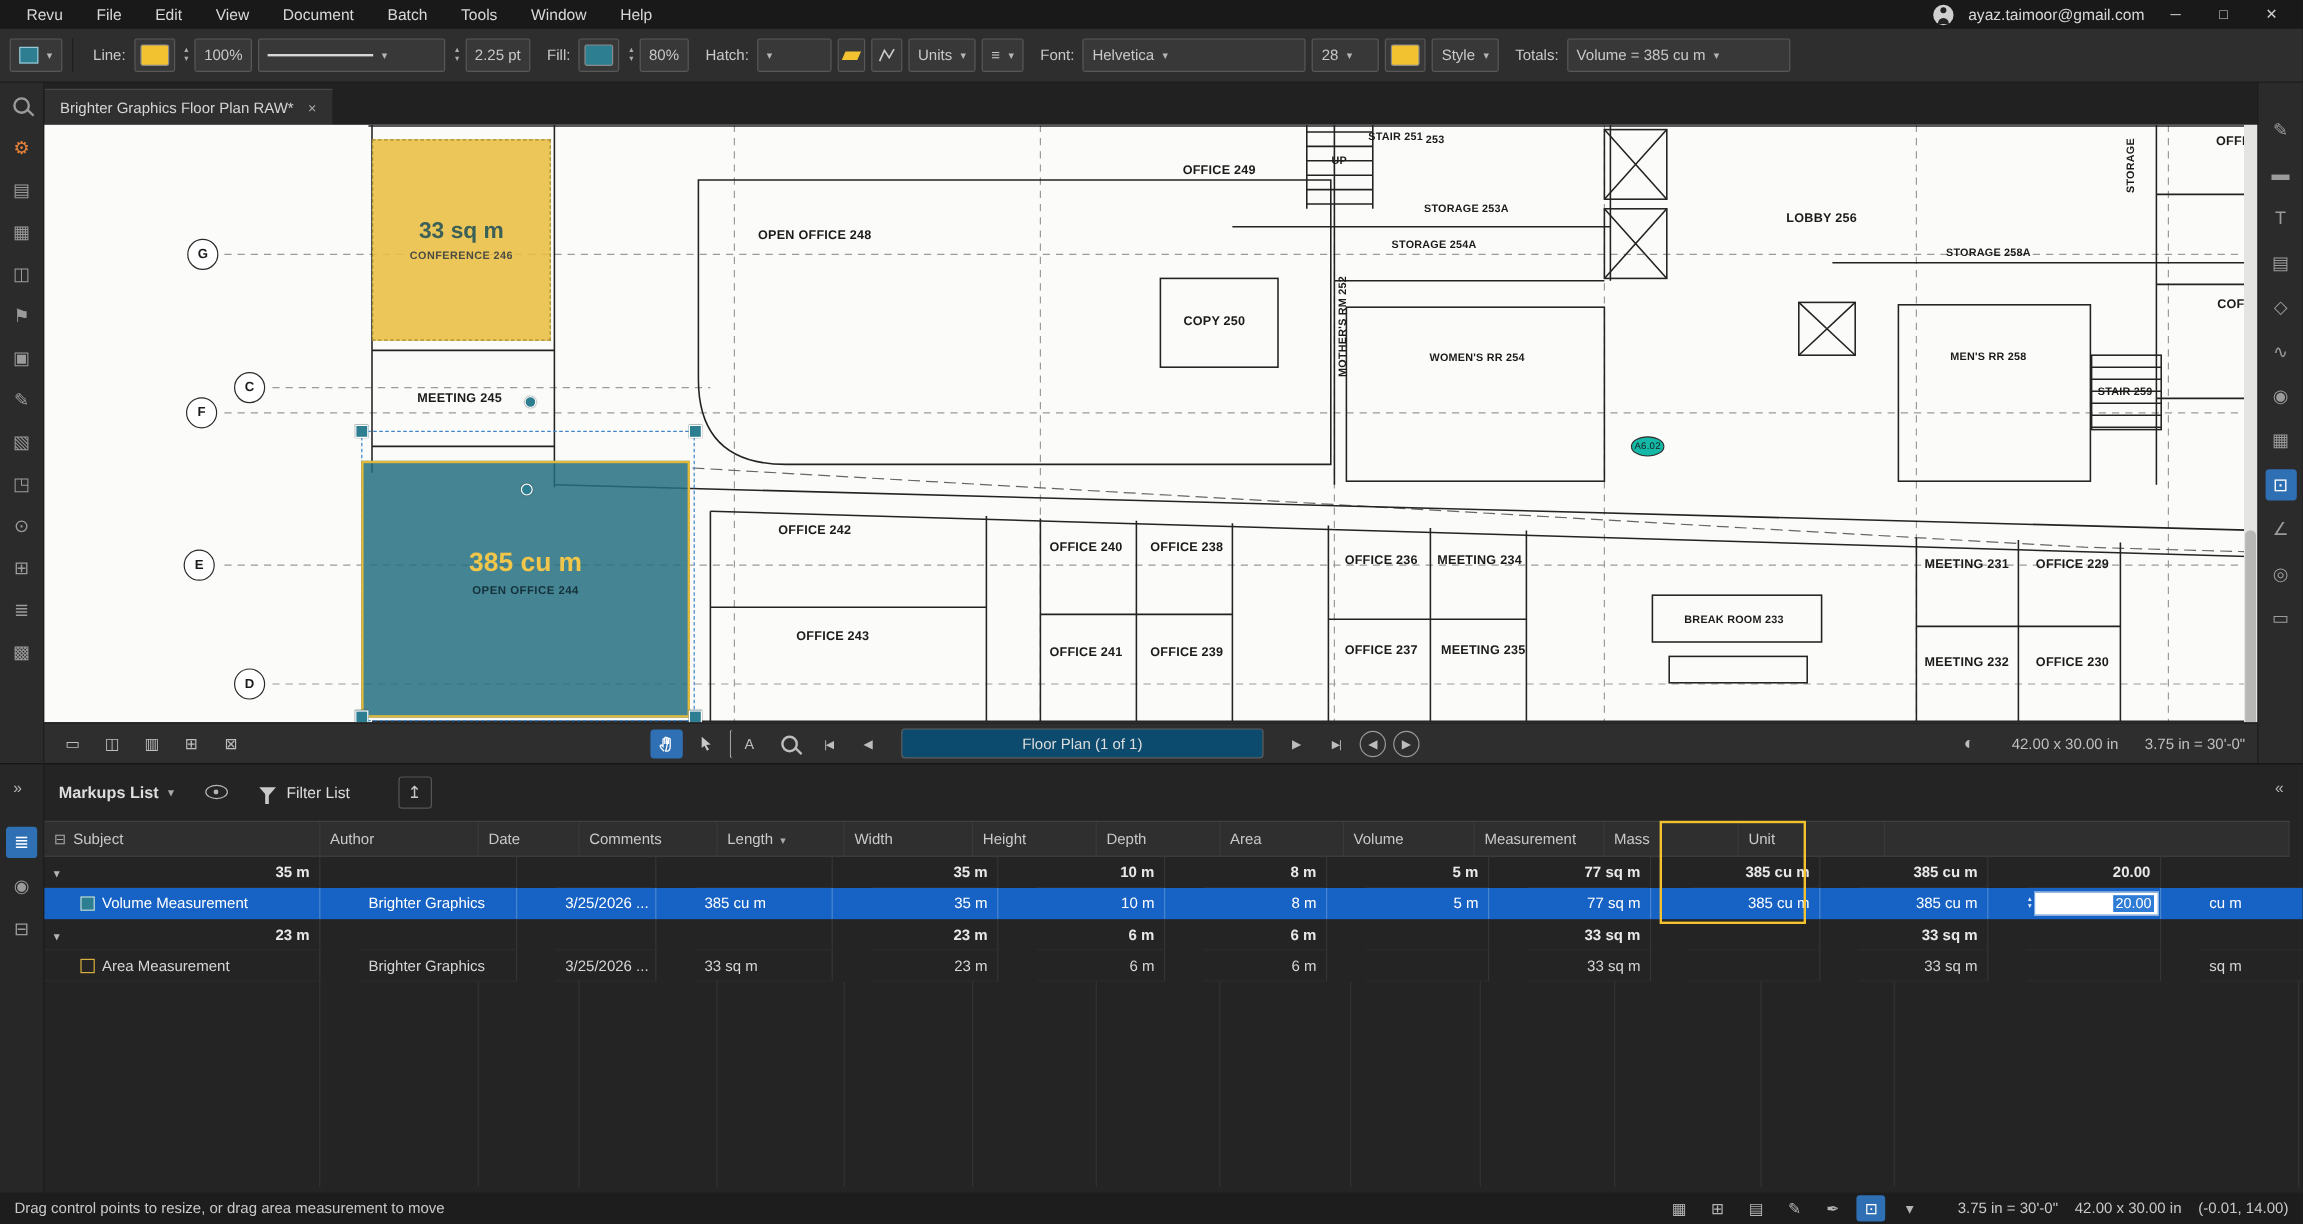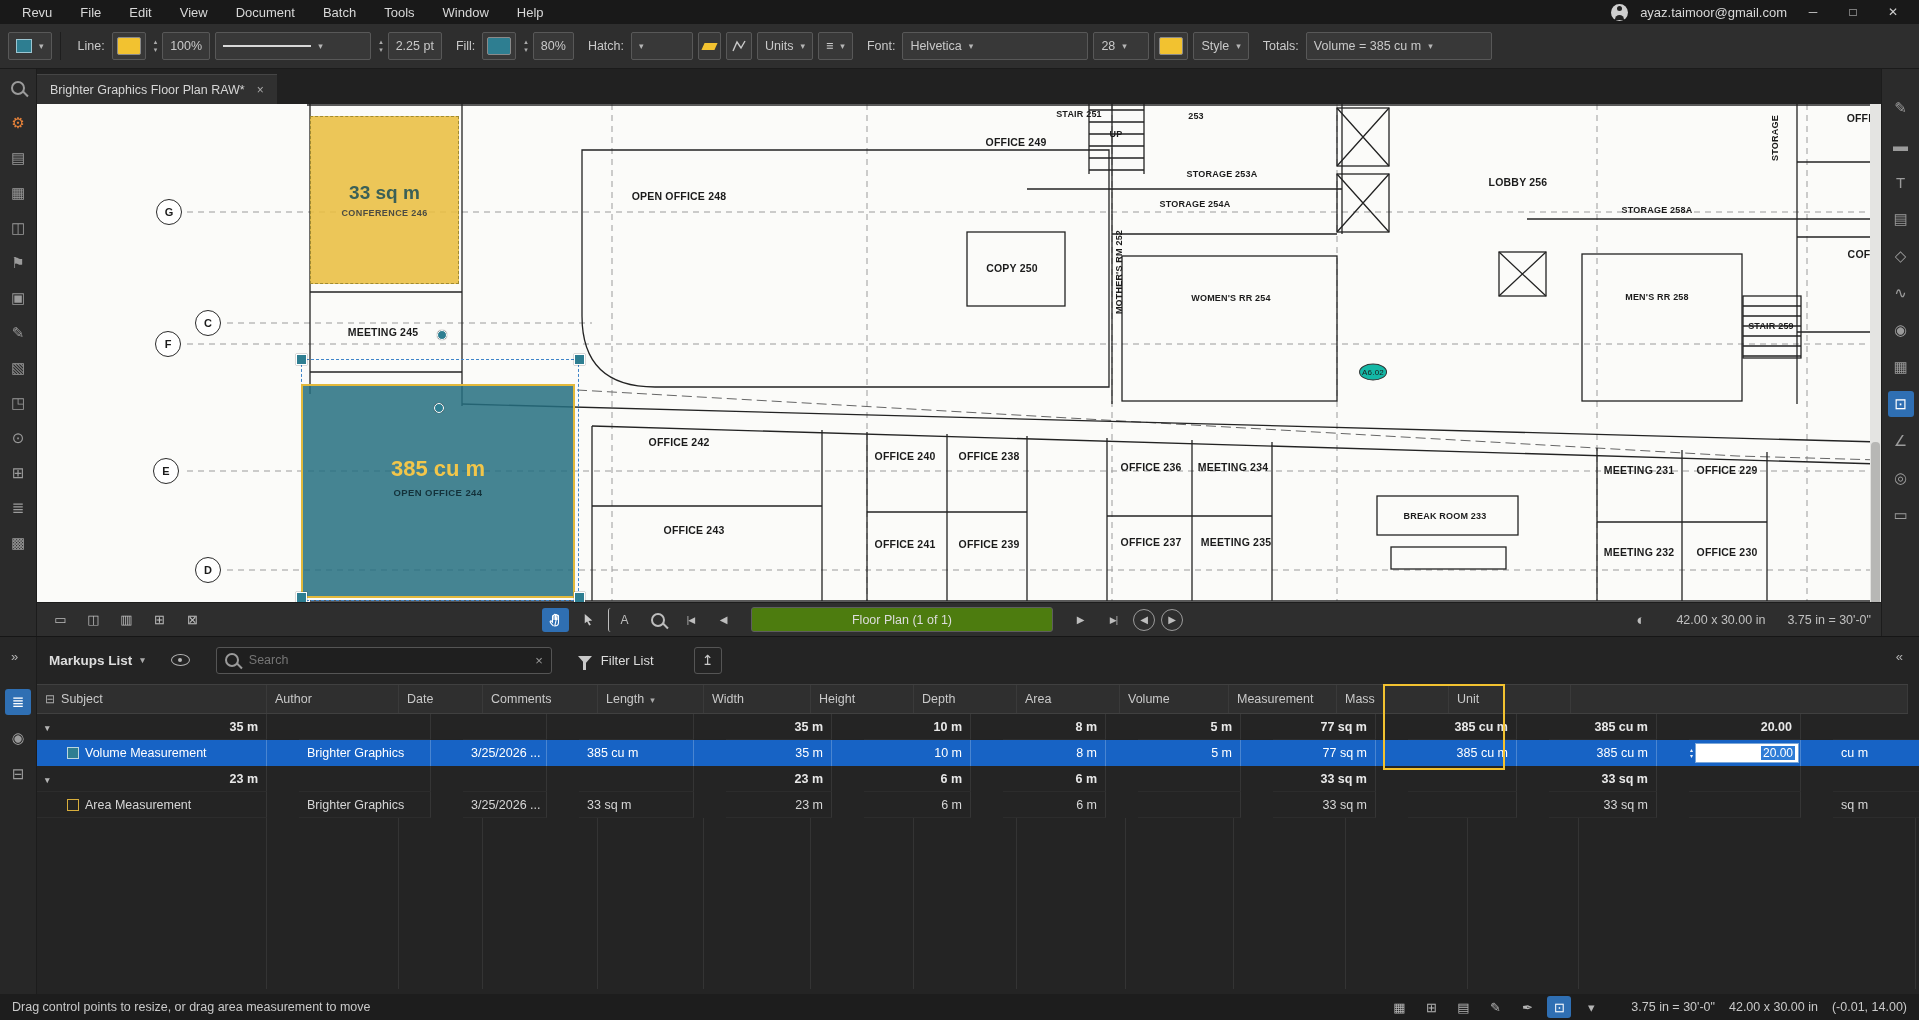--- a/index.html
+++ b/index.html
@@ -67,21 +67,21 @@
   .vthumb{position:absolute;left:1px;top:338px;width:9px;height:220px;background:#b7b7b5;border-radius:4px;}
   
   .canvas-toolbar{position:absolute;left:37px;top:602px;width:1844px;height:34px;background:#2e2e2e;border-top:1px solid #1d1d1d;display:flex;align-items:center;gap:6px;padding:0 10px;box-sizing:border-box;color:#c0c0c0;font-size:12.5px;}
   .ct-icon{width:27px;height:24px;display:flex;align-items:center;justify-content:center;border-radius:3px;font-size:13px;color:#bdbdbd;}
   .ct-icon.active-tool{background:#2f6fb3;color:#fff;}
   .g-v1::before{content:"▭";} .g-v2::before{content:"◫";} .g-v3::before{content:"▥";} .g-v4::before{content:"⊞";} .g-v5::before{content:"⊠";}
   .g-prev::before{content:"◀";font-size:10px;} .g-next::before{content:"▶";font-size:10px;}
   .g-first::before{content:"|◀";font-size:9px;letter-spacing:-1px;} .g-last::before{content:"▶|";font-size:9px;letter-spacing:-1px;}
   .g-contrast::before{content:"◐";font-size:15px;}
   .circ{border:1.2px solid #9a9a9a;border-radius:50%;width:20px;height:20px;}
-  .page-box{width:300px;height:23px;background:#4d7c0f;border:1px solid #5e5e5e;border-radius:3px;display:flex;align-items:center;justify-content:center;color:#ddd;margin:0 8px;}
+  .page-box{width:300px;height:23px;background:#0c4a6e;border:1px solid #5e5e5e;border-radius:3px;display:flex;align-items:center;justify-content:center;color:#ddd;margin:0 8px;}
   .ct-center{display:flex;align-items:center;gap:6px;margin-left:330px;}
   .ct-right{margin-left:auto;display:flex;align-items:center;gap:22px;}
   .g-textsel{border-left:1.4px solid #bdbdbd;padding-left:2px;font-size:12px;}
   
   .panel{position:absolute;left:0;top:636px;width:1919px;height:358px;background:#242424;border-top:1px solid #161616;box-sizing:border-box;}
   .panel-strip{position:absolute;left:0;top:0;width:37px;height:100%;background:#272727;border-right:1px solid #1c1c1c;box-sizing:border-box;}
   .panel-strip .strip-icons{padding-top:52px;gap:10px;}
   .pexpand{position:absolute;left:11px;top:12px;color:#b5b5b5;font-size:13px;}
   .pcollapse{position:absolute;right:16px;top:12px;color:#b5b5b5;font-size:13px;}
   .phead{position:absolute;left:49px;top:6px;height:34px;display:flex;align-items:center;color:#ddd;font-size:13.5px;gap:26px;}
@@ -351,21 +351,21 @@
     <div class="h hs1"></div>
     <div class="h hs2"></div>
     <div class="h hs3"></div>
     <div class="h hs4"></div>
     <div class="dot d1"></div>
     <div class="dot d2"></div>
 
     <div class="overlay">
         <div class="room" style="left: 642px; top: 92px;">OPEN OFFICE 248</div>
         <div class="room" style="left: 979px; top: 38px;">OFFICE 249</div>
-        <div class="room rsmall" style="left: 1042px; top: 10px;">STAIR 251</div>
+        <div class="room rsmall" style="left: 1126px; top: 10px;">STAIR 251</div>
         <div class="room rsmall" style="left: 1079px; top: 30px;">UP</div>
         <div class="room rsmall" style="left: 1159px; top: 12px;">253</div>
         <div class="room rsmall" style="left: 1185px; top: 70px;">STORAGE 253A</div>
         <div class="room rsmall" style="left: 1158px; top: 100px;">STORAGE 254A</div>
         <div class="room" style="left: 1481px; top: 78px;">LOBBY 256</div>
         <div class="room rsmall" style="left: 1620px; top: 106px;">STORAGE 258A</div>
         <div class="room" style="left: 975px; top: 164px;">COPY 250</div>
         <div class="room rsmall rvert" style="left: 1082px; top: 168px;">MOTHER'S RM 252</div>
         <div class="room rsmall" style="left: 1194px; top: 194px;">WOMEN'S RR 254</div>
         <div class="room rsmall" style="left: 1620px; top: 193px;">MEN'S RR 258</div>
@@ -447,25 +447,20 @@
           <div class="side-icon">⊟</div>
         </div>
     </div>
     <span class="pexpand">»</span>
     <span class="pcollapse">«</span>
     <div class="phead">
       <div class="ml-title">
           <span>Markups List</span>
         </div>
       <span class="i-eye"></span>
-      <div class="searchbox">
-        <span class="i-mag"></span>
-        <input placeholder="Search" style="">
-        <span class="sb-x"></span>
-      </div>
       <div class="filter">
         <span class="i-funnel"></span>
         <span>Filter List</span>
       </div>
       <div class="share">↥</div>
     </div>
 
     <div class="thead">
       <div class="cell w0">
           <span class="i-expand"></span>

